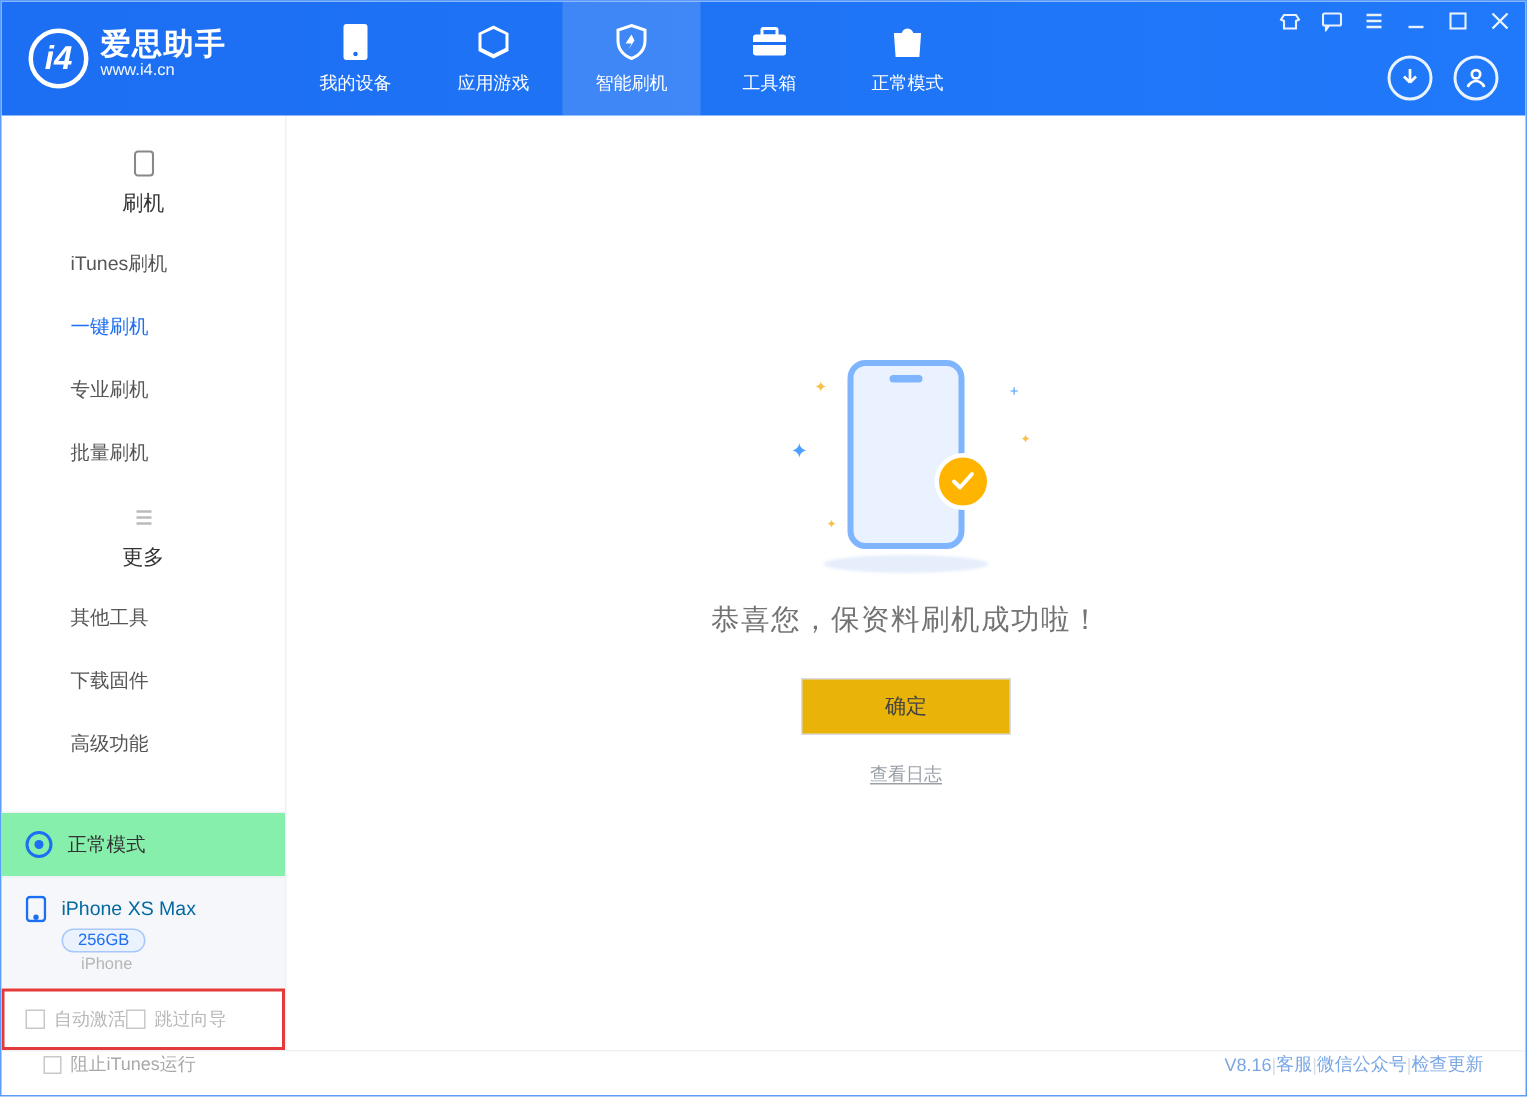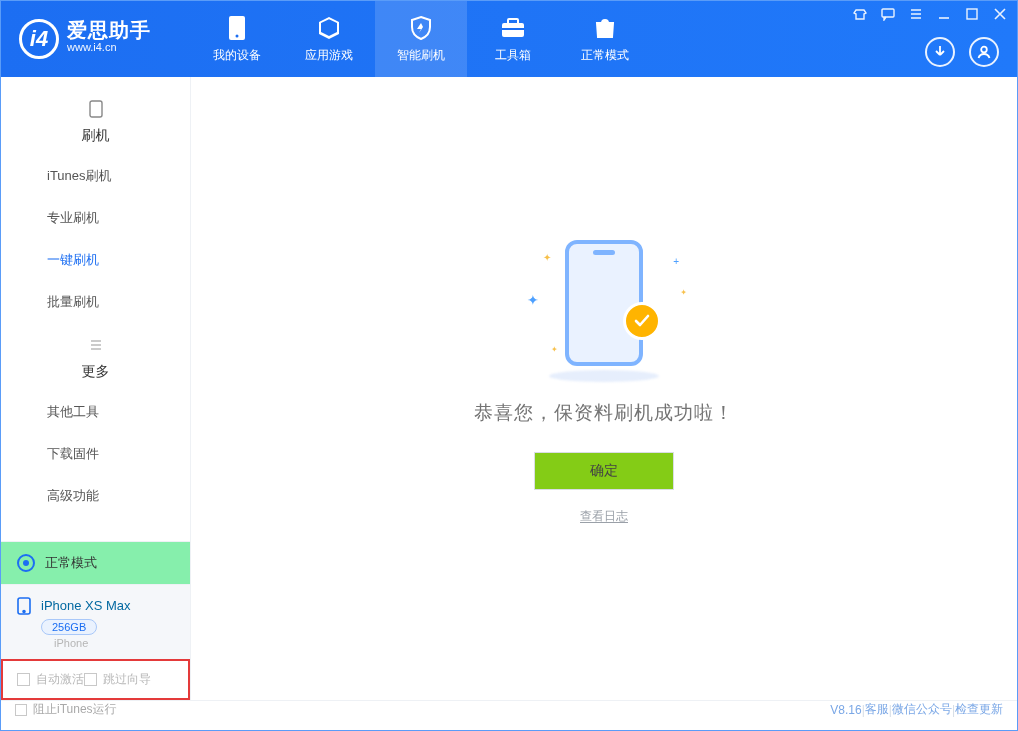--- a/index.html
+++ b/index.html
@@ -105,29 +105,29 @@
   display:flex; align-items:center; justify-content:center; border:3px solid #fff;
 }
 .sparkle{ position:absolute; font-size:14px; }
 .sp1{ left:8px; top:60px; color:#4da0ff; }
 .sp2{ left:24px; top:20px; color:#f7c04a; font-size:10px;}
 .sp3{ right:10px; top:24px; color:#4da0ff; font-size:10px;}
 .sp4{ right:2px; top:56px; color:#f7c04a; font-size:8px;}
 .sp5{ left:32px; bottom:28px; color:#f7c04a; font-size:8px;}
 .result-text{ font-size:19px; color:#737373; margin-bottom:26px; letter-spacing:1px;}
 .ok-btn{
-  width:140px; height:38px; border:1px solid #d9dde3; background:#84cc16; font-size:14px; color:#444;
+  width:140px; height:38px; border:1px solid #d9dde3; background:#eab308; font-size:14px; color:#444;
   cursor:pointer; margin-bottom:18px;
 }
 .log-link{ font-size:12px; color:#9aa0a8; cursor:pointer; text-decoration:underline; text-underline-offset:2px;}
 
 
 .statusbar{
   height:18px; border-top:1px solid #eef1f5; display:flex; align-items:center;
-  padding:0 14px; font-size:12px; color:#a9a9a9;
+  padding:0 28px; font-size:12px; color:#a9a9a9;
   justify-content:space-between;
 }
 .status-left{ display:flex; align-items:center; gap:6px;}
 .status-left .box{ width:12px; height:12px; border:1px solid #c8c8c8; }
 .status-right{ display:flex; align-items:center; color:#9fb4d0;}
 .status-right .sep{ color:#d6dde6; }
 .ver{ color:#7aa7e6; }
 .sr-link{ color:#7aa7e6; cursor:pointer;}
 </style>
 </head>
@@ -244,22 +244,22 @@
     <div class="side-scroll">
       <div class="side-group-title">
         <span class="sg-icon">
           <svg width="14" height="18" viewBox="0 0 14 18" fill="none" stroke="#888" stroke-width="1.4">
               <rect x="1" y="1" width="12" height="16" rx="2"></rect>
             </svg>
         </span>
         <span>刷机</span>
       </div>
       <div class="side-item">iTunes刷机</div>
+      <div class="side-item active">一键刷机</div>
       <div class="side-item">专业刷机</div>
-      <div class="side-item active">一键刷机</div>
       <div class="side-item">批量刷机</div>
 
       <div class="side-group-title">
         <span class="sg-icon">
           <svg width="14" height="14" viewBox="0 0 14 14" stroke="#bbb" stroke-width="1.6">
               <path d="M2 3h10M2 7h10M2 11h10"></path>
             </svg>
         </span>
         <span>更多</span>
       </div>

